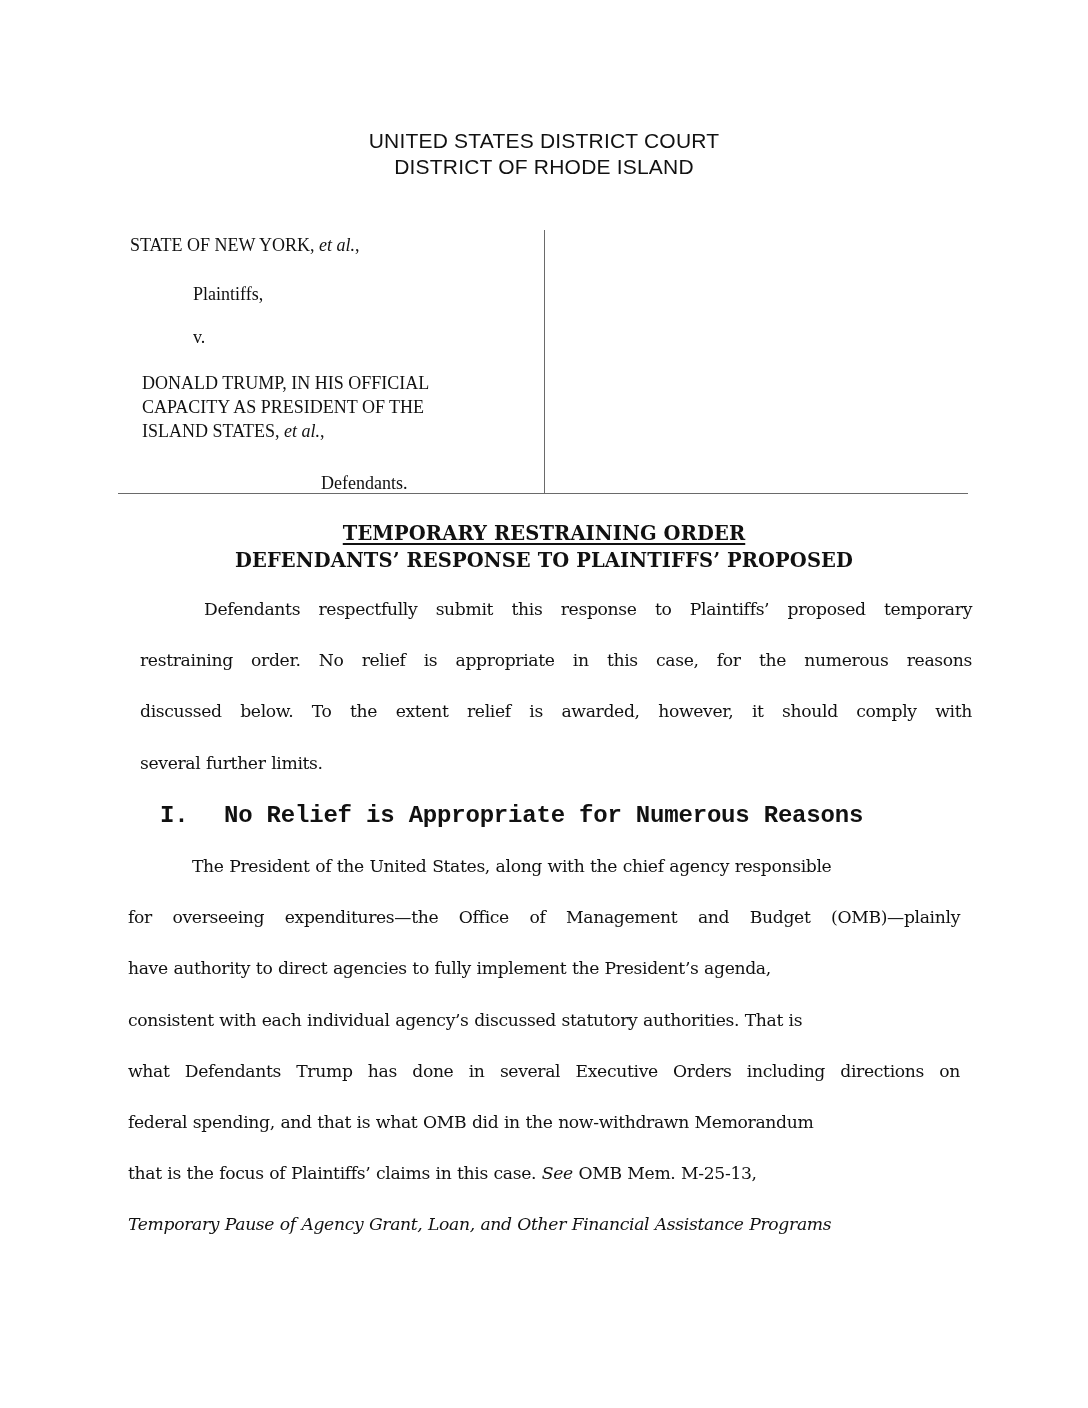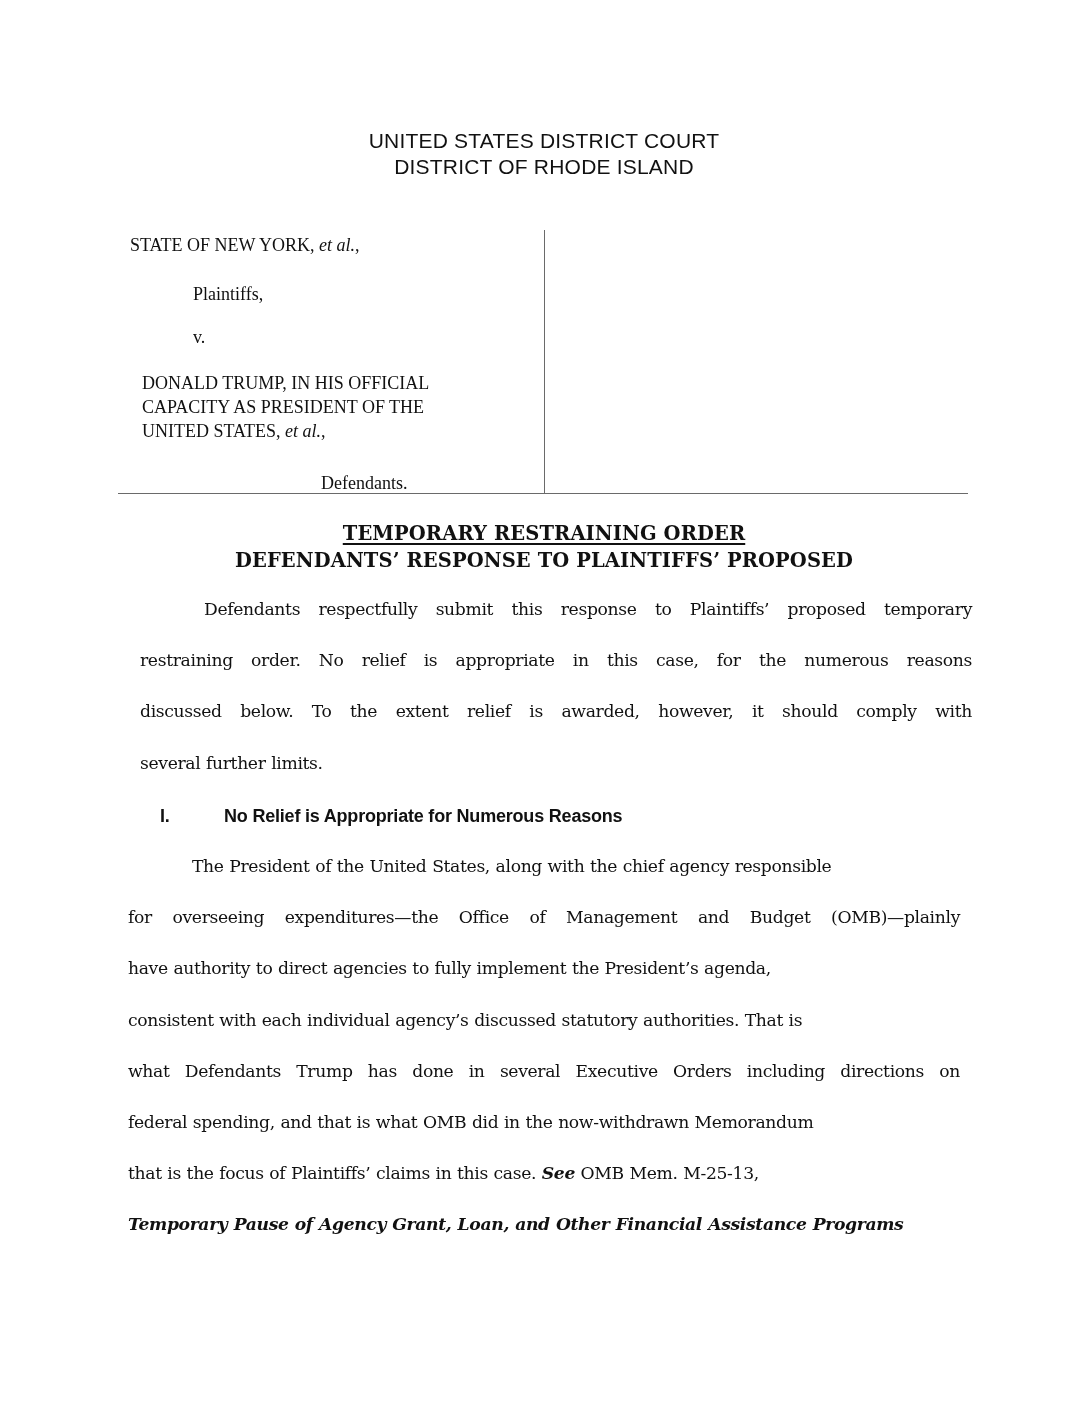--- a/index.html
+++ b/index.html
@@ -94,32 +94,32 @@
       white-space: normal;
     }
     .para .indent { padding-left: 64px; }
     .para-1 { top: 584px; margin-left: 12px; }
     .para-2 { top: 841px; }
 
     .section-heading {
       position: absolute;
       left: 160px;
       top: 803px;
-      font-family: Liberation Sans, sans-serif;
+      font-family: Liberation Mono, monospace;
       font-weight: bold;
-      font-size: 18px;
+      font-size: 24px;
       line-height: 26px;
       white-space: nowrap;
       letter-spacing: -0.2px;
     }
     .section-heading .num {
       display: inline-block;
       width: 64px;
     }
-    .it { font-style: italic; font-weight: bold; }
+    .it { font-style: italic; }
   </style>
 </head>
 <body>
 
 <div class="court-header">
   <div>UNITED STATES DISTRICT COURT</div>
   <div>DISTRICT OF RHODE ISLAND</div>
 </div>
 
 <div class="caption">
@@ -127,21 +127,21 @@
 
   <div class="cap-text cap-plaintiff"><span>STATE OF NEW YORK, </span><i>et al.</i><span>,</span></div>
 
   <div class="cap-text cap-plaintiffs-label">Plaintiffs,</div>
 
   <div class="cap-text cap-versus">v.</div>
 
   <div class="cap-text cap-defendant">
     <div>DONALD TRUMP, IN HIS OFFICIAL</div>
     <div>CAPACITY AS PRESIDENT OF THE</div>
-    <div><span>UNITED STATES, </span><i>et al.</i><span>,</span></div>
+    <div><span>ISLAND STATES, </span><i>et al.</i><span>,</span></div>
   </div>
 
   <div class="cap-text cap-defendants-label">Defendants.</div>
 
 </div>
 
 <div class="doc-title">
   <div><span class="underline">TEMPORARY RESTRAINING ORDER</span></div>
   <div>DEFENDANTS’ RESPONSE TO PLAINTIFFS’ PROPOSED</div>
 </div>

